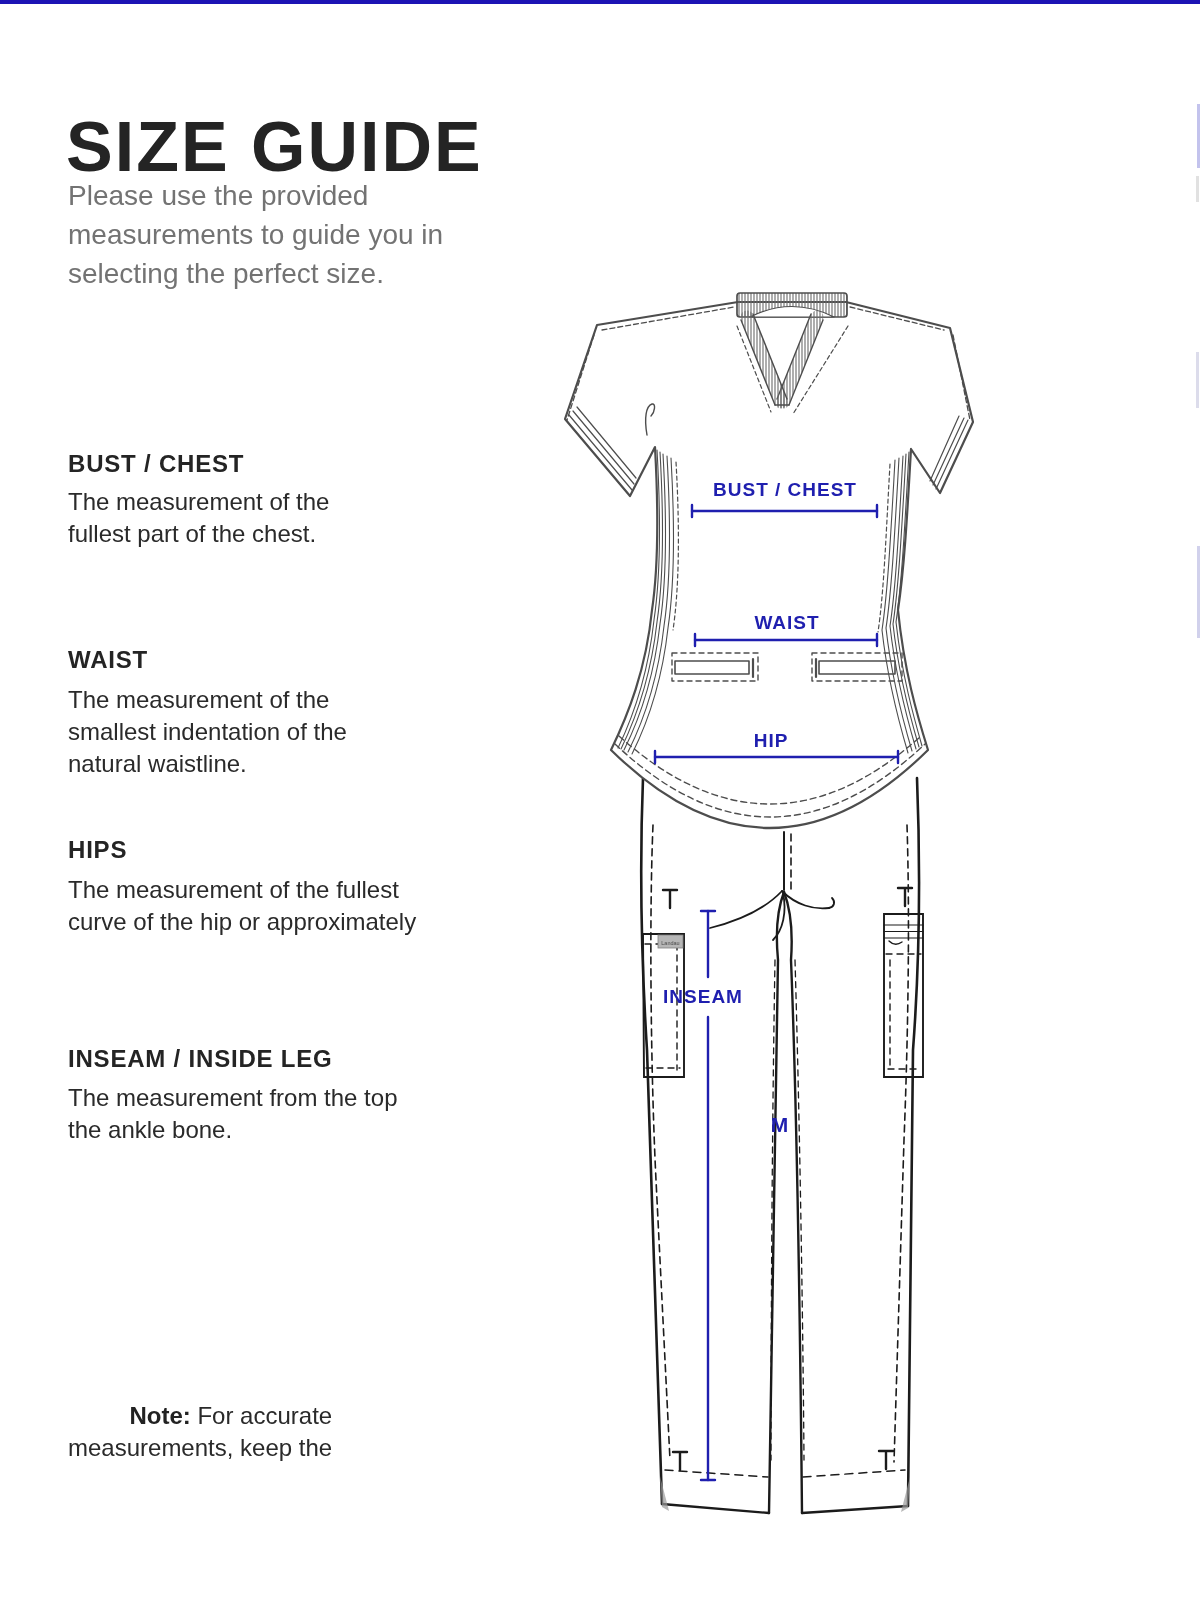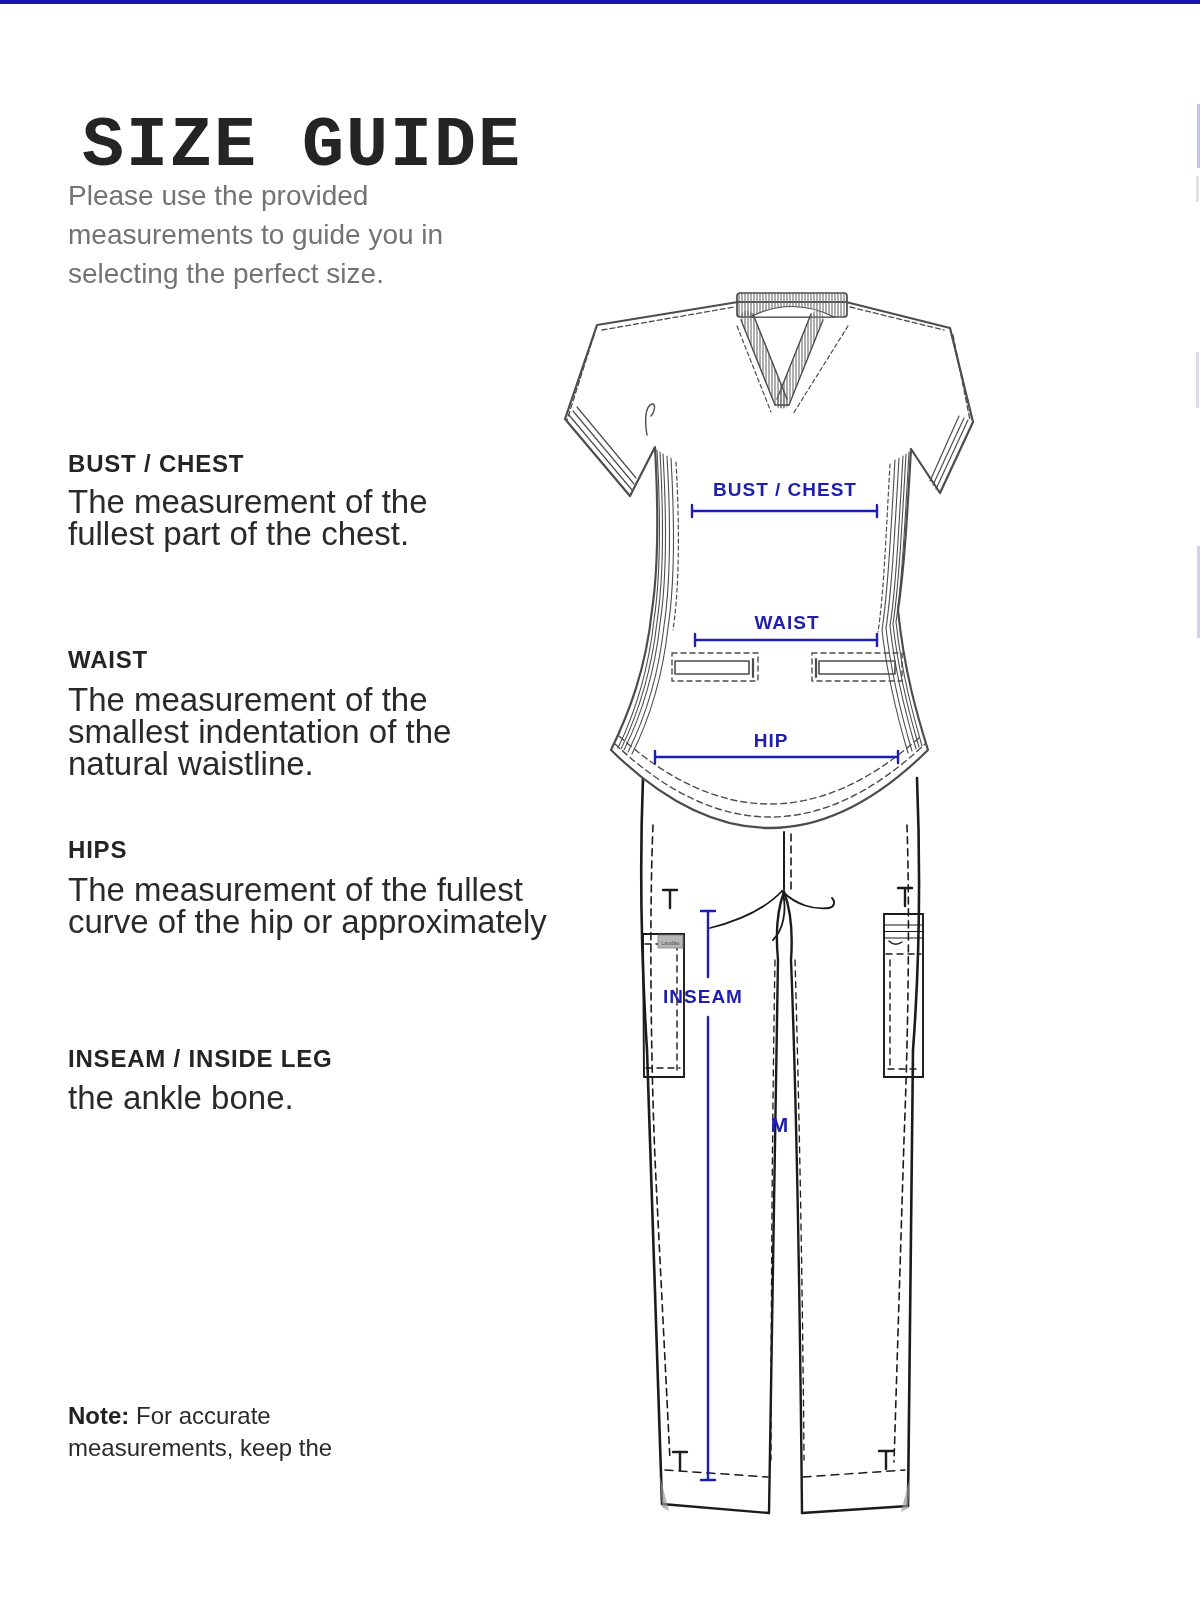--- a/index.html
+++ b/index.html
@@ -2,30 +2,30 @@
 <html><head>
 <meta charset="utf-8">
 <style>
   html,body{margin:0;padding:0;}
   body{
     width:1200px;height:1600px;position:relative;background:#ffffff;
     font-family:"Liberation Sans", sans-serif;color:#222222;overflow:hidden;
   }
   .top-border{position:absolute;left:0;top:0;width:1200px;height:4px;background:#1c13b4;}
   .page-title{
-    position:absolute;left:82px;top:60px;font-size:70px;font-weight:bold;
-    letter-spacing:2px;color:#242424;white-space:nowrap;font-family:Liberation Mono, monospace;
+    position:absolute;left:66px;top:60px;font-size:70px;font-weight:bold;
+    letter-spacing:2px;color:#242424;white-space:nowrap;
   }
   .intro{position:absolute;left:68px;top:176px;font-size:28px;line-height:39px;color:#737373;}
   .sec-heading{
     position:absolute;left:68px;font-size:24px;font-weight:bold;letter-spacing:0.8px;
     color:#242424;white-space:nowrap;
   }
-  .sec-body{position:absolute;left:68px;font-size:33px;line-height:32px;color:#2a2a2a;}
-  .note{position:absolute;left:68px;top:1400px;font-size:24px;line-height:32px;color:#2a2a2a;}
+  .sec-body{position:absolute;left:68px;font-size:24px;line-height:32px;color:#2a2a2a;}
+  .note{position:absolute;left:68px;top:1400px;font-size:24px;line-height:32px;color:#2a2a2a;text-align:right;}
   .note b{font-weight:bold;color:#222;}
   .diagram{position:absolute;left:540px;top:280px;width:460px;height:1250px;}
   .edge-artifact{position:absolute;opacity:0.85;}
   #edge-a{left:1197px;top:104px;width:3px;height:64px;background:#b9b9ea;}
   #edge-b{left:1196px;top:176px;width:3px;height:26px;background:#dcdcdc;}
   #edge-c{left:1196px;top:352px;width:3px;height:56px;background:#d6d6e8;}
   #edge-d{left:1197px;top:546px;width:3px;height:92px;background:#c9c9e9;}
 </style>
 </head>
 <body>
@@ -54,20 +54,21 @@
 </div>
 
 <div class="sec-heading" style="top:836px">HIPS</div>
 <div class="sec-body" style="top:874px">
   <div>The measurement of the fullest</div>
   <div>curve of the hip or approximately</div>
 </div>
 
 <div class="sec-heading" style="top:1045px">INSEAM / INSIDE LEG</div>
 <div class="sec-body" style="top:1082px">
+  <div>The measurement from the top</div>
   <div>the ankle bone.</div>
 </div>
 
 <div class="note">
   <div><b>Note:</b> <span>For accurate</span></div>
   <div>measurements, keep the</div>
 </div>
 
 <svg class="diagram" viewBox="0 0 460 1250" xmlns="http://www.w3.org/2000/svg">
   <defs>

